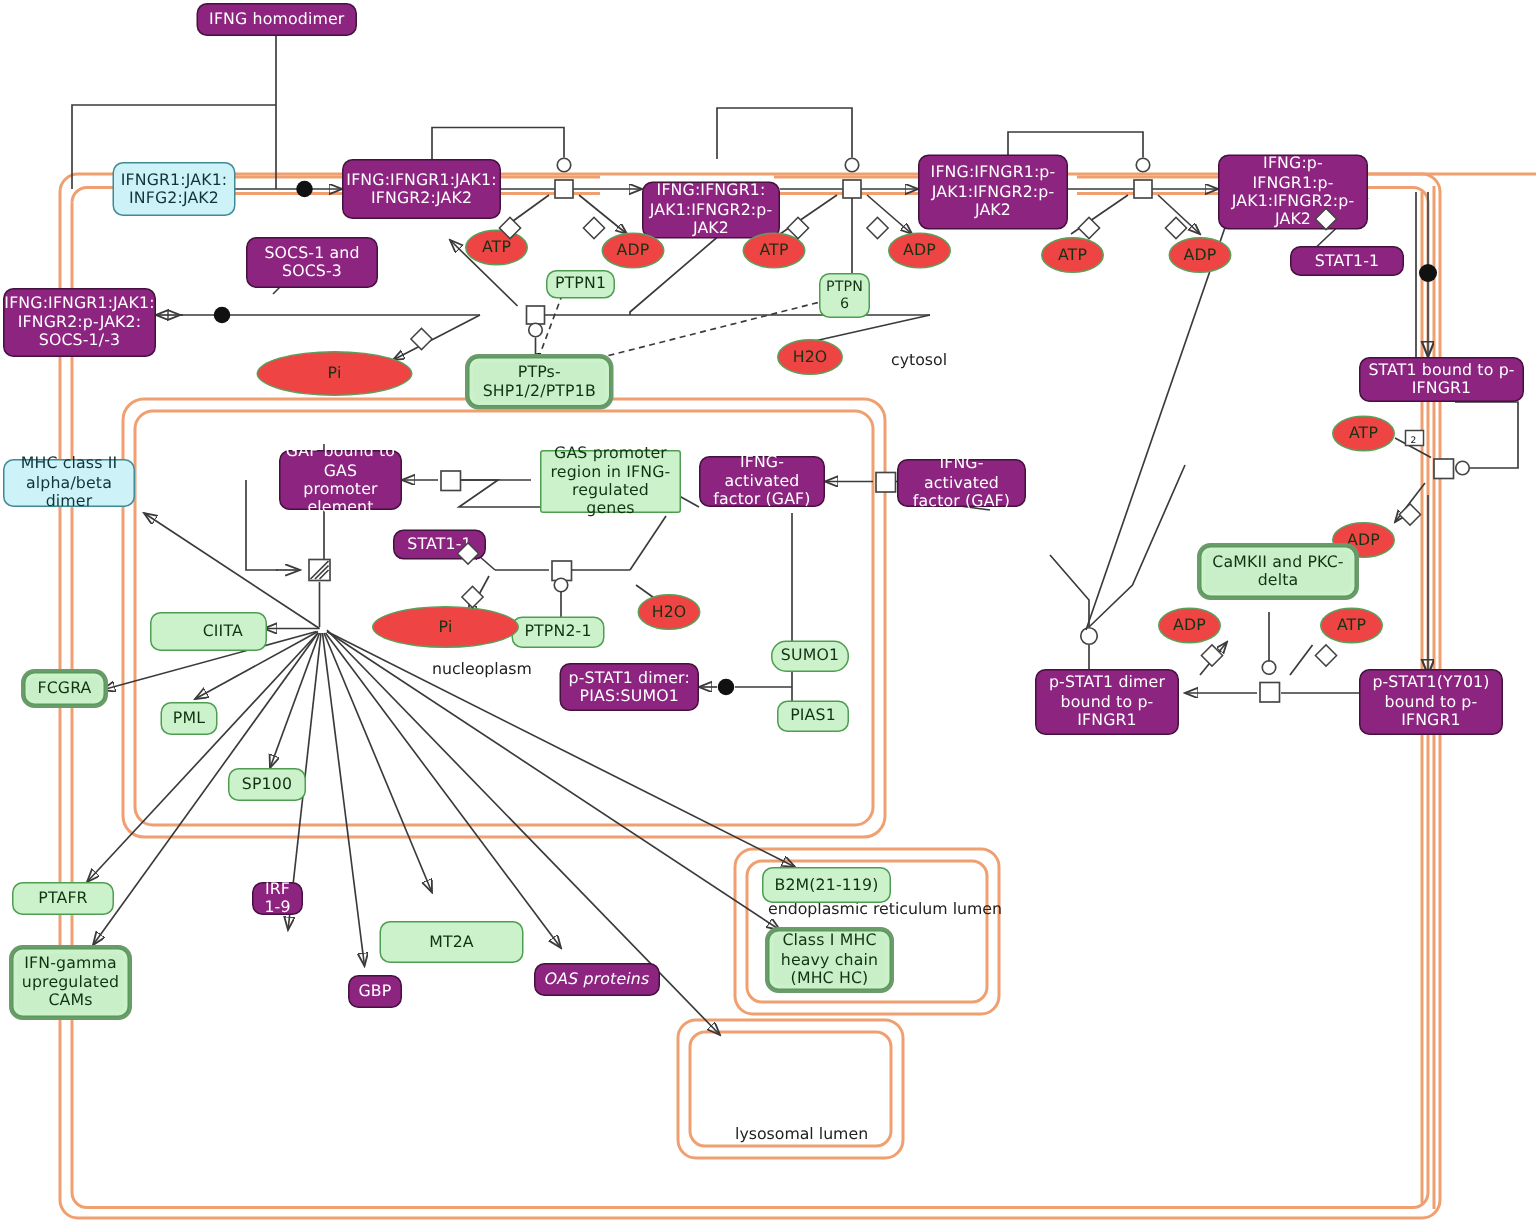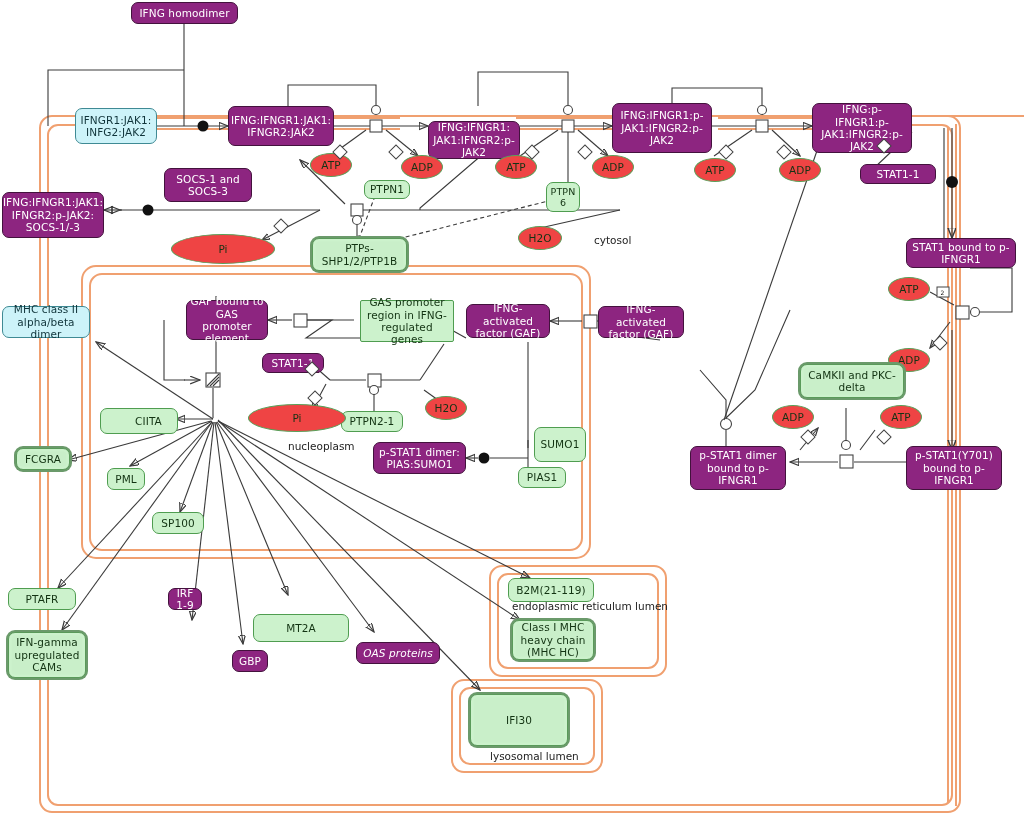--- a/index.html
+++ b/index.html
@@ -236,21 +236,21 @@
   <div class="node cplx" style="left:75px;top:108px;width:82px;height:36px;">IFNGR1:JAK1:<br>INFG2:JAK2</div>
 
   <div class="node prot" style="left:228px;top:106px;width:106px;height:40px;">IFNG:IFNGR1:JAK1:<br>IFNGR2:JAK2</div>
 
   <div class="node prot" style="left:428px;top:97px;width:92px;height:38px;margin-top:24px;">IFNG:IFNGR1:<br>JAK1:IFNGR2:p-<br>JAK2</div>
 
   <div class="node prot" style="left:612px;top:103px;width:100px;height:50px;">IFNG:IFNGR1:p-<br>JAK1:IFNGR2:p-<br>JAK2</div>
 
   <div class="node prot" style="left:812px;top:103px;width:100px;height:50px;">IFNG:p-IFNGR1:p-<br>JAK1:IFNGR2:p-<br>JAK2</div>
 
-  <div class="node prot" style="left:164px;top:168px;width:88px;height:34px;">SOCS-1 and<br>SOCS-3</div>
+  <div class="node prot" style="left:164px;top:158px;width:88px;height:34px;">SOCS-1 and<br>SOCS-3</div>
 
   <div class="node prot" style="left:2px;top:192px;width:102px;height:46px;">IFNG:IFNGR1:JAK1:<br>IFNGR2:p-JAK2:<br>SOCS-1/-3</div>
 
   <div class="node gene" style="left:364px;top:180px;width:46px;height:19px;">PTPN1</div>
 
   <div class="node gene" style="left:546px;top:182px;width:34px;height:30px;font-size:9.5px;">PTPN<br>6</div>
 
   <div class="node gene2" style="left:312px;top:238px;width:95px;height:33px;">PTPs-<br>SHP1/2/PTP1B</div>
 
   <div class="node ell" style="left:171px;top:234px;width:104px;height:30px;">Pi</div>
@@ -289,21 +289,21 @@
   <div class="node prot" style="left:466px;top:304px;width:84px;height:34px;">IFNG-activated<br>factor (GAF)</div>
 
   <div class="node prot" style="left:262px;top:353px;width:62px;height:20px;">STAT1-1</div>
 
   <div class="node gene" style="left:341px;top:411px;width:62px;height:21px;">PTPN2-1</div>
 
   <div class="node ell" style="left:248px;top:404px;width:98px;height:28px;">Pi</div>
 
   <div class="node ell" style="left:425px;top:396px;width:42px;height:24px;">H2O</div>
 
-  <div class="node gene" style="left:534px;top:427px;width:52px;height:35px;">SUMO1</div>
+  <div class="node gene" style="left:514px;top:427px;width:52px;height:21px;border-radius:10px;">SUMO1</div>
 
   <div class="node gene" style="left:518px;top:467px;width:48px;height:21px;">PIAS1</div>
 
   <div class="node prot" style="left:373px;top:442px;width:93px;height:32px;">p-STAT1 dimer:<br>PIAS:SUMO1</div>
 
   <div class="node cplx" style="left:2px;top:306px;width:88px;height:32px;">MHC class II<br>alpha/beta dimer</div>
 
   <div class="node gene" style="left:100px;top:408px;width:78px;height:26px;padding-left:22px;">CIITA</div>
 
   <div class="node gene2" style="left:16px;top:448px;width:54px;height:22px;">FCGRA</div>
@@ -321,21 +321,20 @@
   <div class="node prot" style="left:232px;top:650px;width:36px;height:22px;">GBP</div>
 
   <div class="node gene" style="left:253px;top:602px;width:96px;height:28px;margin-top:12px;">MT2A</div>
 
   <div class="node prot" style="left:356px;top:642px;width:84px;height:22px;font-style:italic;">OAS proteins</div>
 
   <div class="node gene" style="left:508px;top:578px;width:86px;height:24px;">B2M(21-119)</div>
 
   <div class="node gene2" style="left:512px;top:620px;width:82px;height:40px;">Class I MHC<br>heavy chain<br>(MHC HC)</div>
 
-  <div class="node gene2" style="left:470px;top:694px;width:98px;height:52px;">IFI30</div>
 
   <svg style="position:absolute;left:0;top:0;width:1024px;height:818px;pointer-events:none;">
     <g class="st">
       <g transform="translate(340,152) rotate(45)">
           <rect class="stoich" x="-5" y="-5" width="10" height="10"></rect>
         </g>
       <g transform="translate(396,152) rotate(45)">
           <rect class="stoich" x="-5" y="-5" width="10" height="10"></rect>
         </g>
       <g transform="translate(532,152) rotate(45)">

